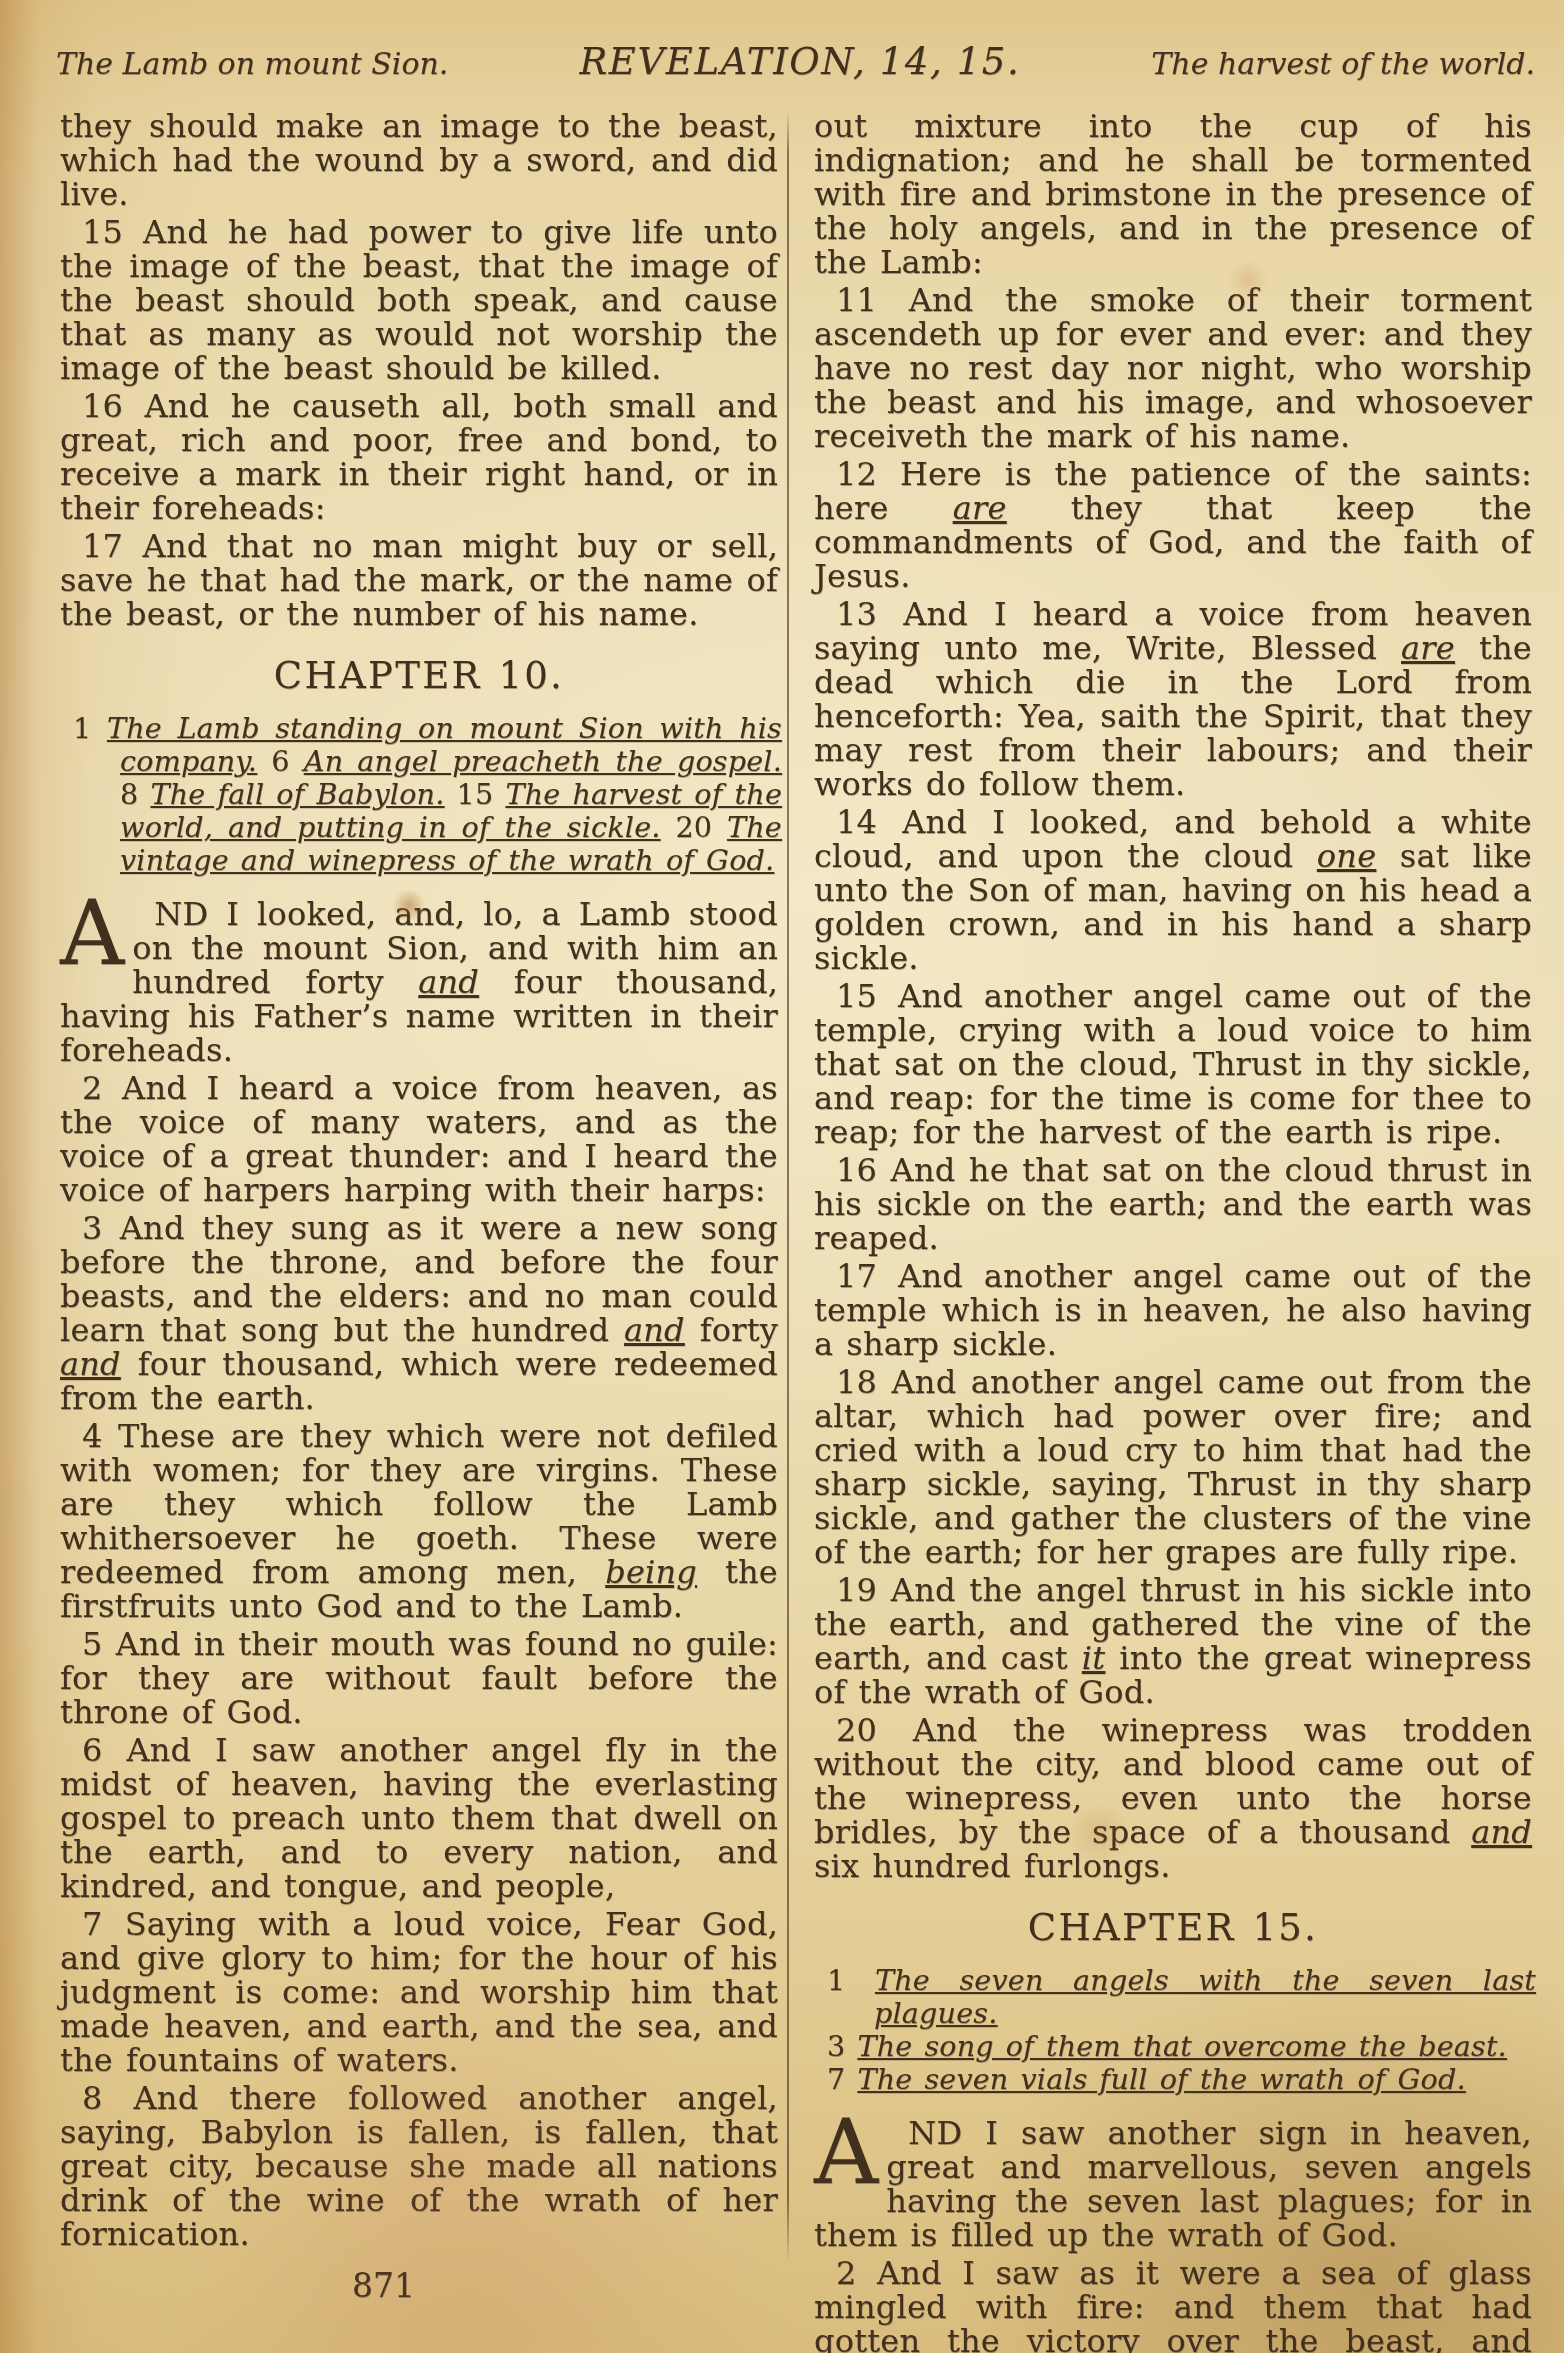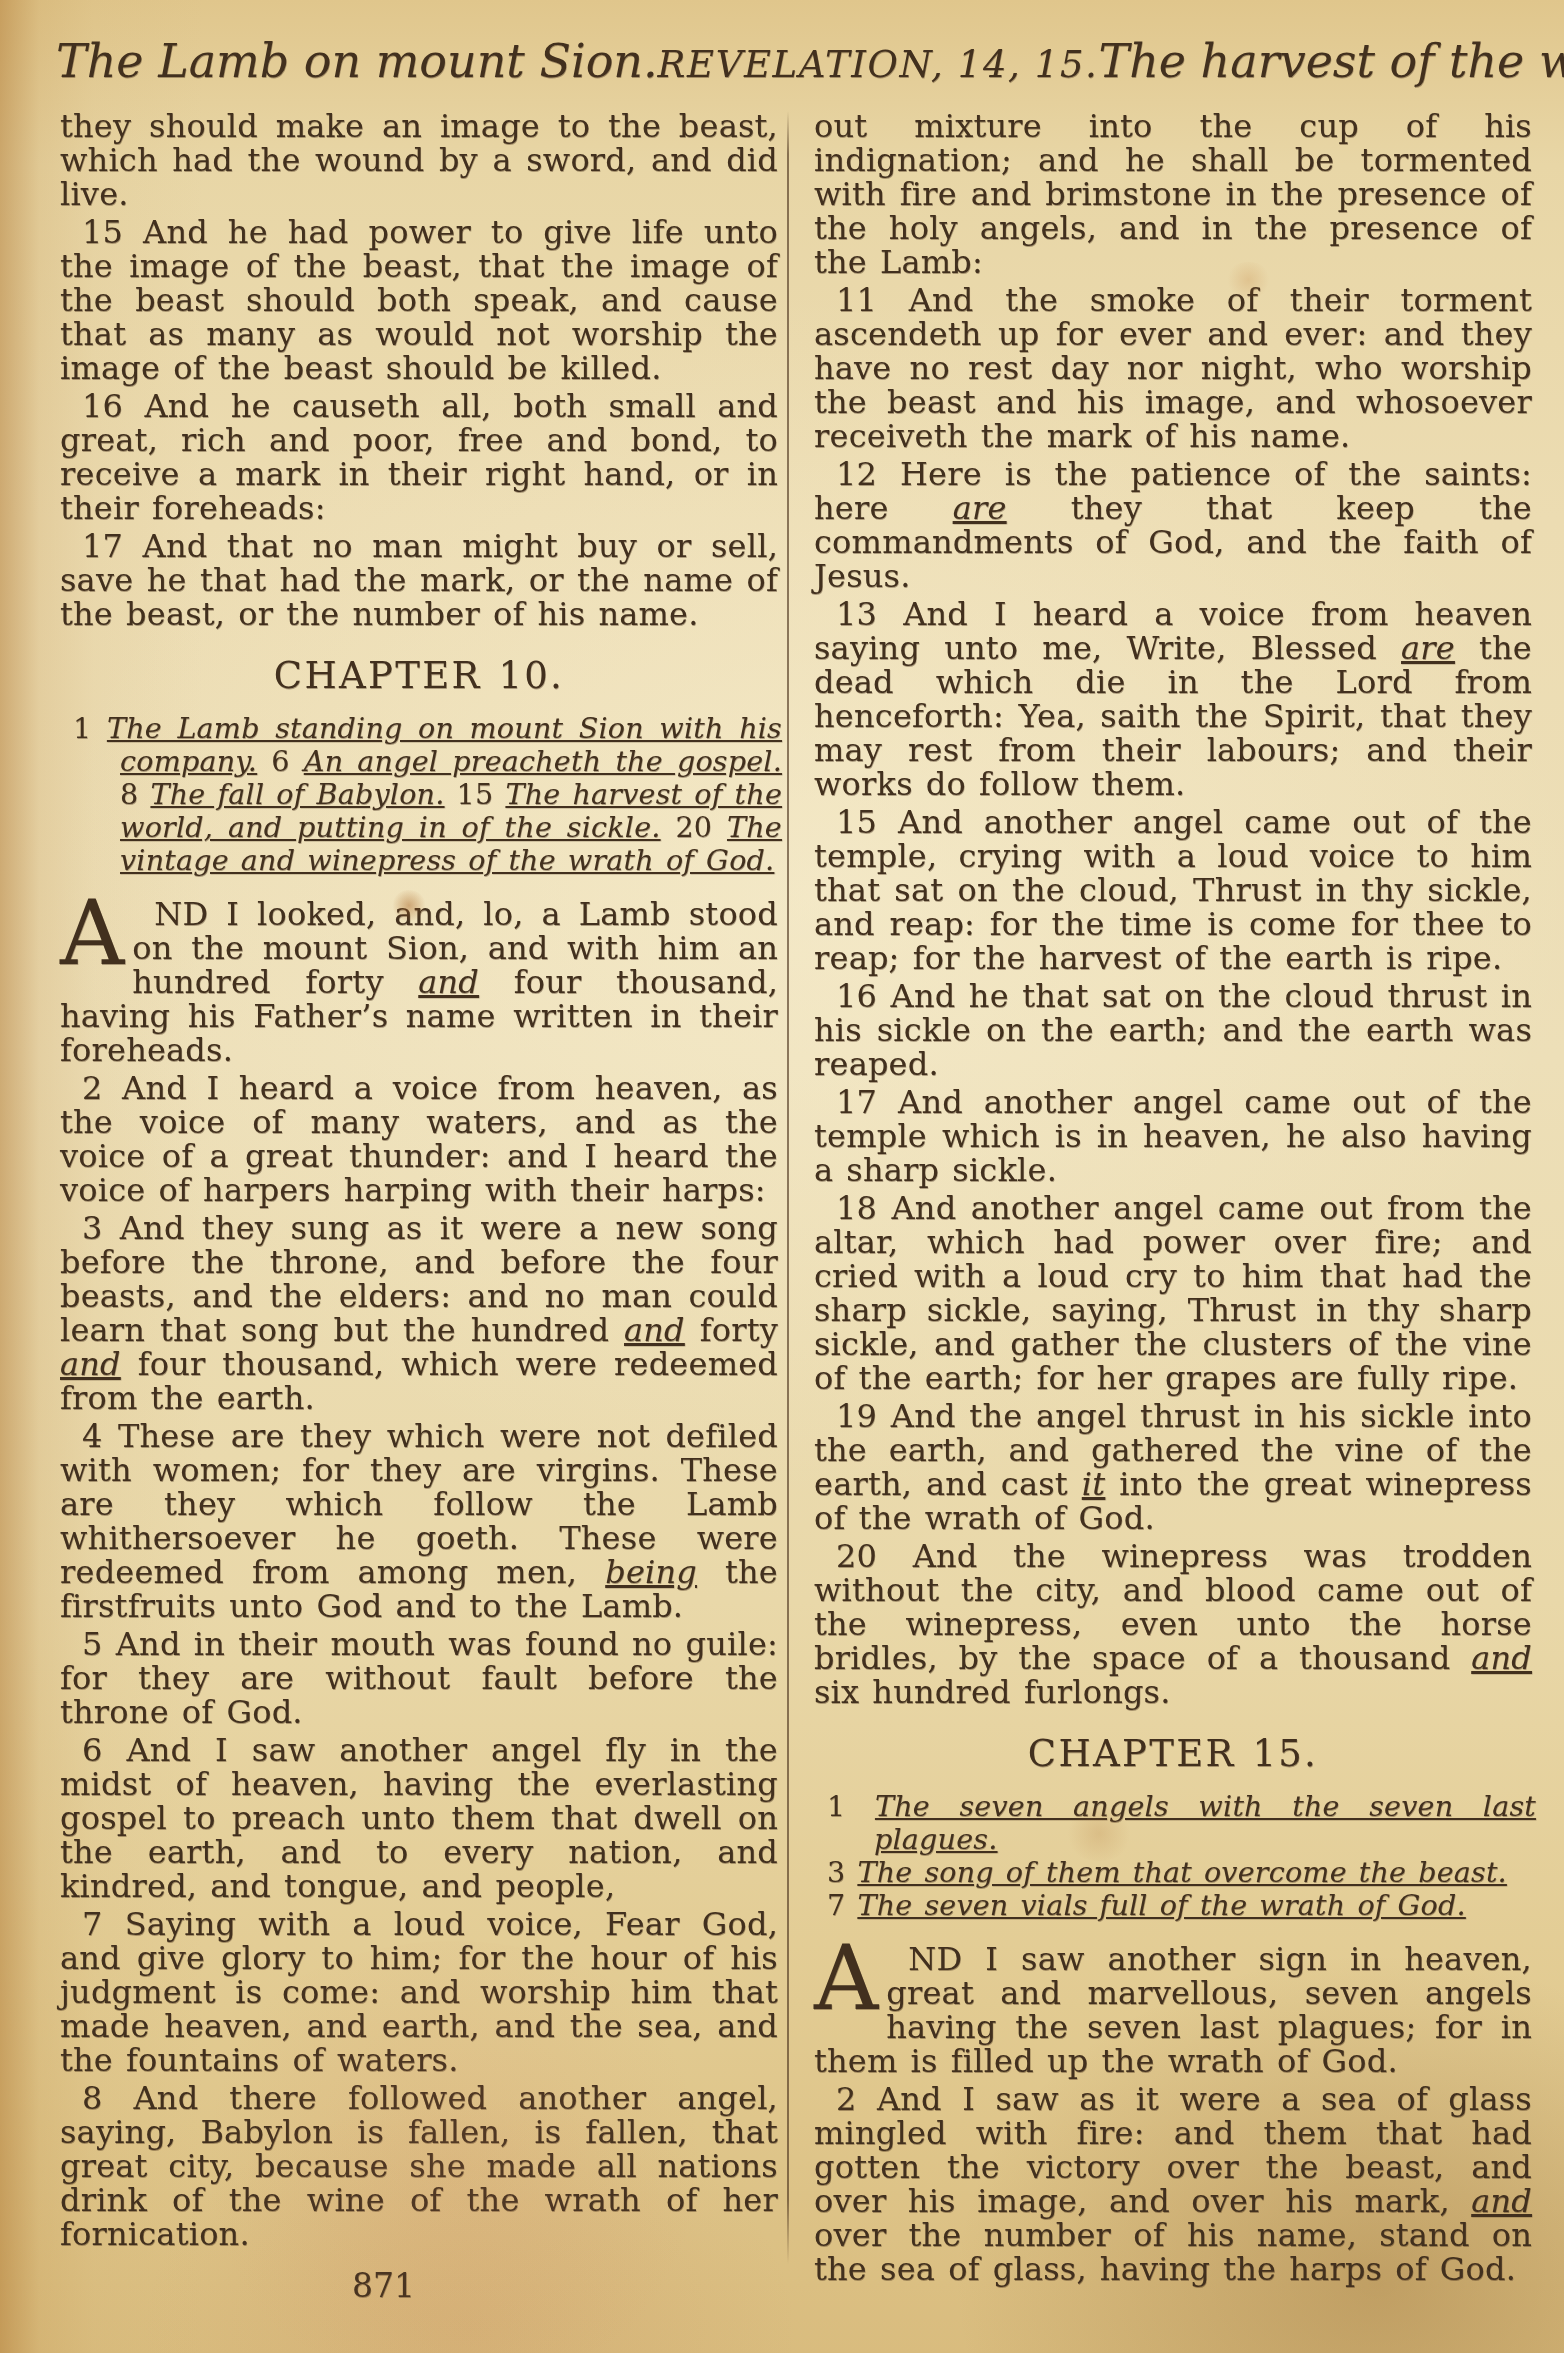--- a/index.html
+++ b/index.html
@@ -14,21 +14,21 @@
       radial-gradient(ellipse 704px 548px at 88% 97%, rgba(130,85,30,0.30), rgba(130,85,30,0) 60%),
       radial-gradient(ellipse 548px 391px at 30% 99%, rgba(190,120,80,0.16), rgba(190,120,80,0) 60%),
       linear-gradient(to right, rgba(175,120,50,0.50) 0%, rgba(195,150,80,0.22) 2.5%, rgba(205,170,105,0.10) 6%, rgba(0,0,0,0) 13%),
       linear-gradient(to bottom, #e0c68c 0%, #e8d6a6 7%, #ecdcb2 22%, #eddfb8 45%, #e9d8a9 68%, #e2cb92 85%, #d9bc7e 100%);
     text-shadow:0.5px 0.5px 0.5px rgba(62,40,20,0.38);
   }
   .header{
     position:absolute;top:41px;left:56px;right:30px;
     display:flex;justify-content:space-between;align-items:baseline;
   }
-  .rh{font-size:46px;line-height:41px;white-space:nowrap;}
+  .rh{font-size:30px;line-height:41px;white-space:nowrap;}
   .rh.italic{font-style:italic;}
   .rh.caps{letter-spacing:1.6px;font-size:37px;font-style:italic;}
   .divider{
     position:absolute;left:787px;top:111px;width:2.3px;height:2153px;
     background:linear-gradient(to bottom, rgba(75,50,28,0.0) 0%, rgba(75,50,28,0.62) 2%, rgba(75,50,28,0.62) 97%, rgba(75,50,28,0) 100%);
   }
   .columns{
     position:absolute;top:105px;left:56px;right:28px;
     display:flex;
   }
@@ -95,20 +95,21 @@
         <p class="verse"><span class="vnum">5 </span><span class="rn">And in their mouth was found no guile: for they are without fault before the throne of God.</span></p>
         <p class="verse"><span class="vnum">6 </span><span class="rn">And I saw another angel fly in the midst of heaven, having the everlasting gospel to preach unto them that dwell on the earth, and to every nation, and kindred, and tongue, and people,</span></p>
         <p class="verse"><span class="vnum">7 </span><span class="rn">Saying with a loud voice, Fear God, and give glory to him; for the hour of his judgment is come: and worship him that made heaven, and earth, and the sea, and the fountains of waters.</span></p>
         <p class="verse"><span class="vnum">8 </span><span class="rn">And there followed another angel, saying, Babylon is fallen, is fallen, that great city, because she made all nations drink of the wine of the wrath of her fornication.</span></p>
       </div>
     <div class="col col-right" id="col-right">
         <p class="verse cont"><span class="rn">out mixture into the cup of his indignation; and he shall be tormented with fire and brimstone in the presence of the holy angels, and in the presence of the Lamb:</span></p>
         <p class="verse"><span class="vnum">11 </span><span class="rn">And the smoke of their torment ascendeth up for ever and ever: and they have no rest day nor night, who worship the beast and his image, and whosoever receiveth the mark of his name.</span></p>
         <p class="verse"><span class="vnum">12 </span><span class="rn">Here is the patience of the saints: here </span><span class="it">are</span><span class="rn"> they that keep the commandments of God, and the faith of Jesus.</span></p>
         <p class="verse"><span class="vnum">13 </span><span class="rn">And I heard a voice from heaven saying unto me, Write, Blessed </span><span class="it">are</span><span class="rn"> the dead which die in the Lord from henceforth: Yea, saith the Spirit, that they may rest from their labours; and their works do follow them.</span></p>
+        <p class="verse"><span class="vnum">14 </span><span class="rn">And I looked, and behold a white cloud, and upon the cloud </span><span class="it">one</span><span class="rn"> sat like unto the Son of man, having on his head a golden crown, and in his hand a sharp sickle.</span></p>
         <p class="verse"><span class="vnum">15 </span><span class="rn">And another angel came out of the temple, crying with a loud voice to him that sat on the cloud, Thrust in thy sickle, and reap: for the time is come for thee to reap; for the harvest of the earth is ripe.</span></p>
         <p class="verse"><span class="vnum">16 </span><span class="rn">And he that sat on the cloud thrust in his sickle on the earth; and the earth was reaped.</span></p>
         <p class="verse"><span class="vnum">17 </span><span class="rn">And another angel came out of the temple which is in heaven, he also having a sharp sickle.</span></p>
         <p class="verse"><span class="vnum">18 </span><span class="rn">And another angel came out from the altar, which had power over fire; and cried with a loud cry to him that had the sharp sickle, saying, Thrust in thy sharp sickle, and gather the clusters of the vine of the earth; for her grapes are fully ripe.</span></p>
         <p class="verse"><span class="vnum">19 </span><span class="rn">And the angel thrust in his sickle into the earth, and gathered the vine of the earth, and cast </span><span class="it">it</span><span class="rn"> into the great winepress of the wrath of God.</span></p>
         <p class="verse"><span class="vnum">20 </span><span class="rn">And the winepress was trodden without the city, and blood came out of the winepress, even unto the horse bridles, by the space of a thousand </span><span class="it">and</span><span class="rn"> six hundred furlongs.</span></p>
         <div class="chapter-heading"><span class="rn">CHAPTER 15.</span></div>
         <div class="summary">
           <p class="summary-line"><span class="rn">1 </span><span class="it">The seven angels with the seven last plagues.</span></p>
           <p class="summary-line"><span class="rn">3 </span><span class="it">The song of them that overcome the beast.</span></p>

